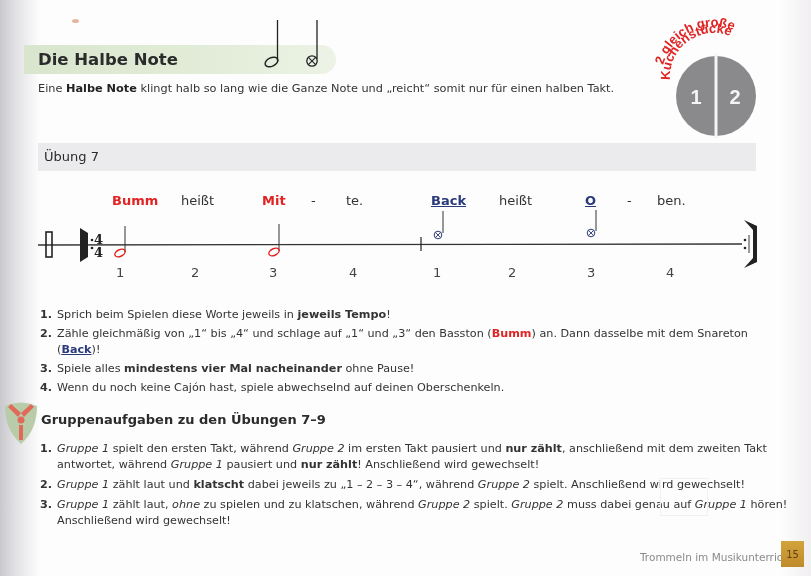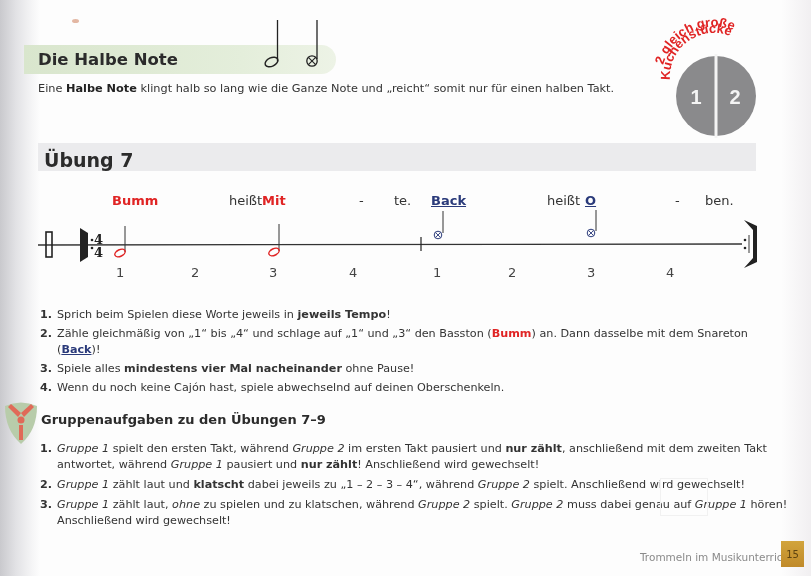--- a/index.html
+++ b/index.html
@@ -31,26 +31,26 @@
   .note-icon { position:absolute; }
   .intro { position:absolute; left:38px; top:81px; font-size:11.3px; line-height:16px; color:#333; }
   .intro b { color:#222;text-align:right; }
 
   .pie-wrap { position:absolute; left:640px; top:8px; width:130px; height:150px; }
   .pie-label { position:absolute; left:0; top:0; }
 
   .uebung-band {
     position:absolute; left:38px; top:143px; width:718px; height:28px; background:#ebebed;
   }
-  .uebung-title { position:absolute; left:44px; top:149px; font-size:19px; font-weight:bold; color:#2b2b2b; }
+  .uebung-title { position:absolute; left:44px; top:149px; font-size:13px; font-weight:normal; color:#2b2b2b; }
 
   .lyric { position:absolute; top:193px; font-size:13px; }
   .red { color:#e02424; font-weight:bold; }
   .blue { color:#2a3a7a; font-weight:bold;text-decoration:underline; }
-  .plain { color:#333;margin-left:48px; }
+  .plain { color:#333; }
   .count { position:absolute; top:265px; font-size:13px; color:#444; }
 
   .staff { position:absolute; left:0; top:0; }
 
   ol.list { position:absolute; margin:0; padding:0; list-style:none; }
   ol.list li { position:relative; padding-left:17px; font-size:11.2px; line-height:16px; color:#333; }
   ol.list li .num { position:absolute; left:0; top:0; font-weight:bold; color:#333; }
   .list1 { left:40px; top:307px; width:720px; }
   .list1 li { margin-bottom:3px; }
   .list2 { left:40px; top:441px; width:760px; }

